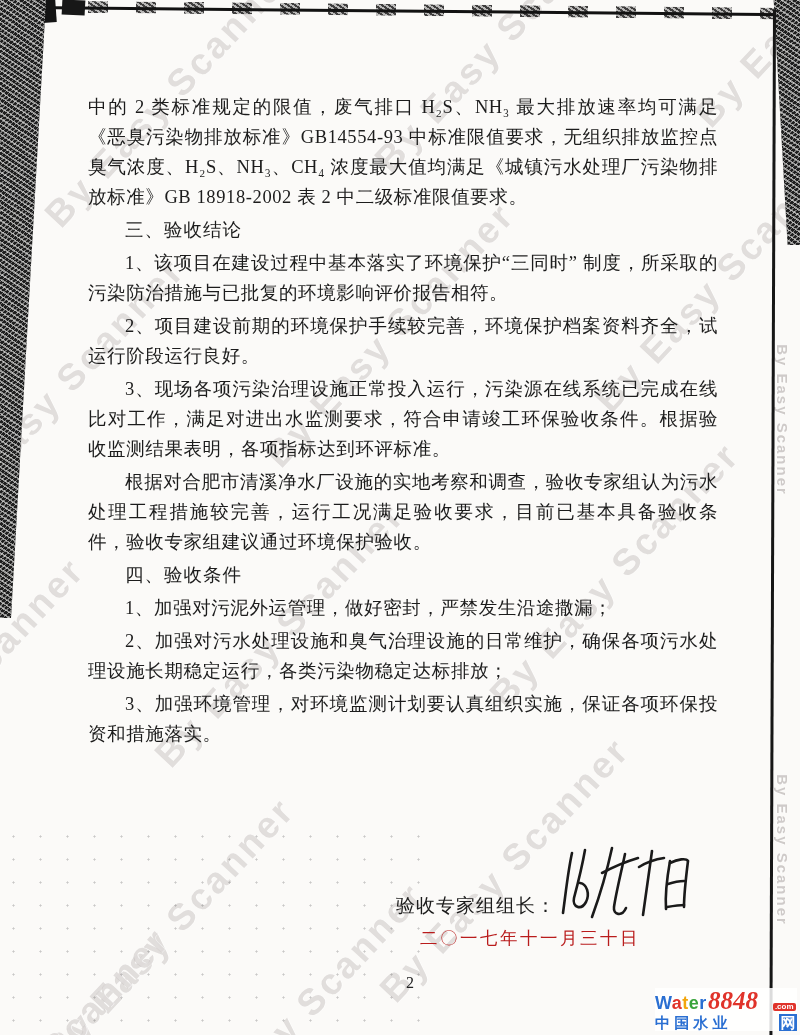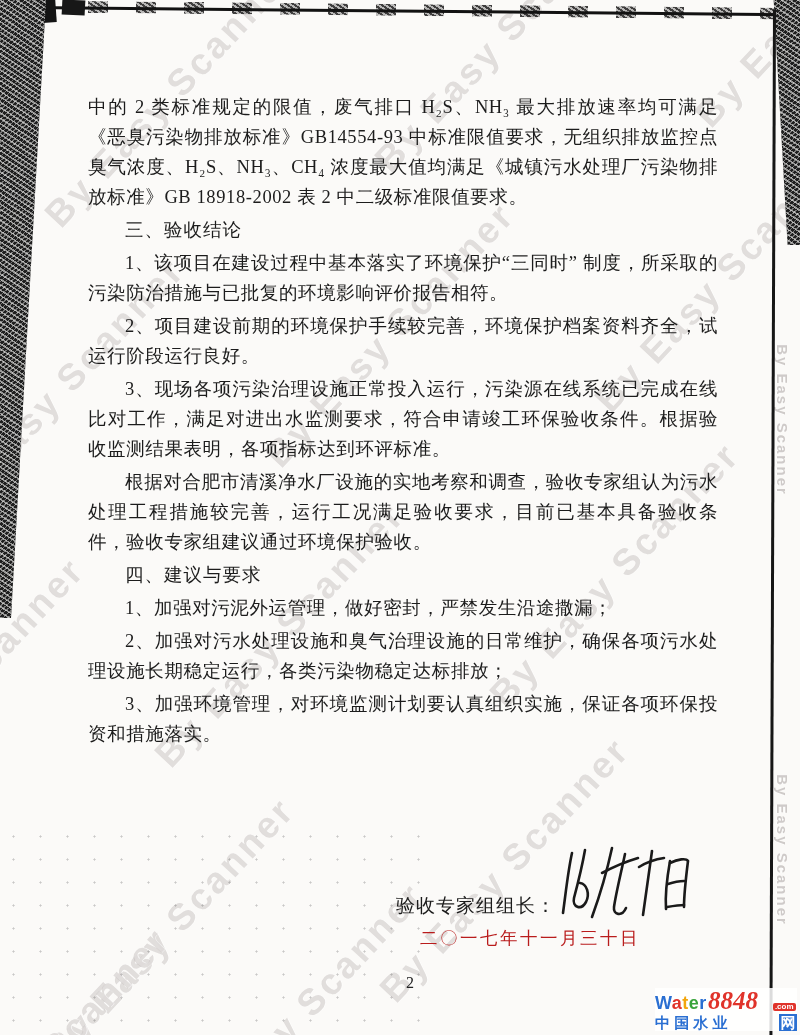--- a/index.html
+++ b/index.html
@@ -103,21 +103,21 @@
     <span class="wm vert" style="left: 782px; top: 850px;">By Easy Scanner</span>
   </div>
 
 <div class="doc-body">
     <p class="para continued">中的 2 类标准规定的限值，废气排口 H₂S、NH₃ 最大排放速率均可满足《恶臭污染物排放标准》GB14554-93 中标准限值要求，无组织排放监控点臭气浓度、H₂S、NH₃、CH₄ 浓度最大值均满足《城镇污水处理厂污染物排放标准》GB 18918-2002 表 2 中二级标准限值要求。</p>
     <p class="para heading">三、验收结论</p>
     <p class="para indent">1、该项目在建设过程中基本落实了环境保护“三同时” 制度，所采取的污染防治措施与已批复的环境影响评价报告相符。</p>
     <p class="para indent">2、项目建设前期的环境保护手续较完善，环境保护档案资料齐全，试运行阶段运行良好。</p>
     <p class="para indent">3、现场各项污染治理设施正常投入运行，污染源在线系统已完成在线比对工作，满足对进出水监测要求，符合申请竣工环保验收条件。根据验收监测结果表明，各项指标达到环评标准。</p>
     <p class="para indent">根据对合肥市清溪净水厂设施的实地考察和调查，验收专家组认为污水处理工程措施较完善，运行工况满足验收要求，目前已基本具备验收条件，验收专家组建议通过环境保护验收。</p>
-    <p class="para heading">四、建议与要求</p>
+    <p class="para heading">四、验收条件</p>
     <p class="para indent">1、加强对污泥外运管理，做好密封，严禁发生沿途撒漏；</p>
     <p class="para indent">2、加强对污水处理设施和臭气治理设施的日常维护，确保各项污水处理设施长期稳定运行，各类污染物稳定达标排放；</p>
     <p class="para indent">3、加强环境管理，对环境监测计划要认真组织实施，保证各项环保投资和措施落实。</p>
   </div>
 
 <div class="sig-row">
   <span class="sig-label">验收专家组组长：</span>
   <svg class="sig-svg" width="138" height="80" viewBox="0 0 138 80" fill="none" stroke="#1a1a1a" stroke-width="2.6" stroke-linecap="round">
     <path d="M14,10 C10,28 8,48 5,70"></path>
     <path d="M27,7 C24,24 20,40 16,55 C14,64 23,68 28,59 C32,51 29,41 22,40"></path>

